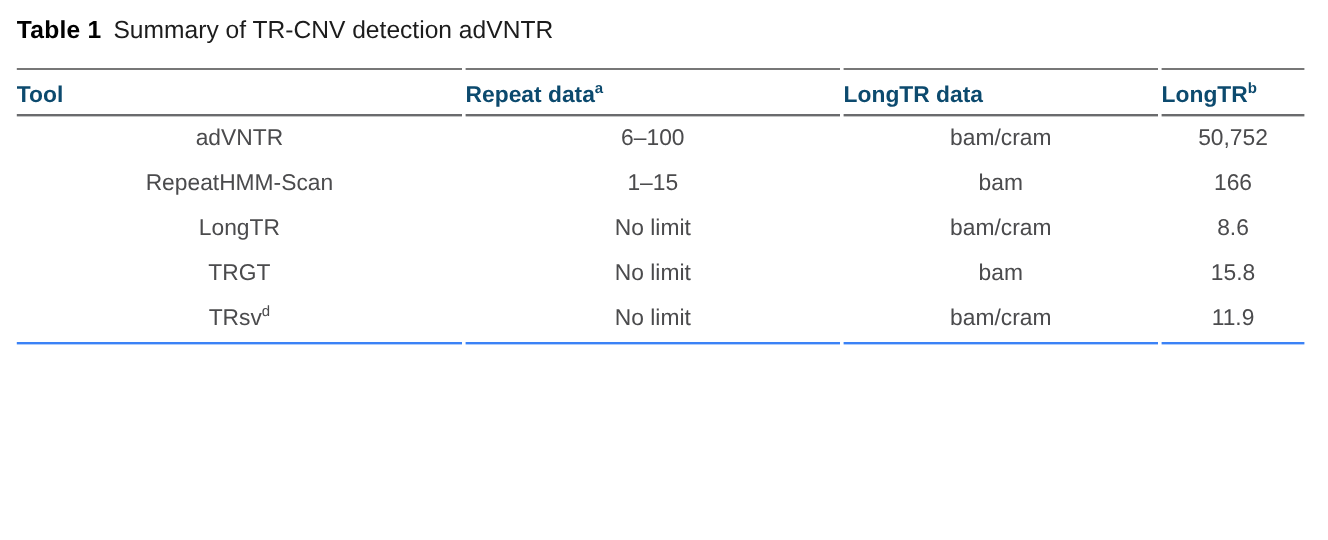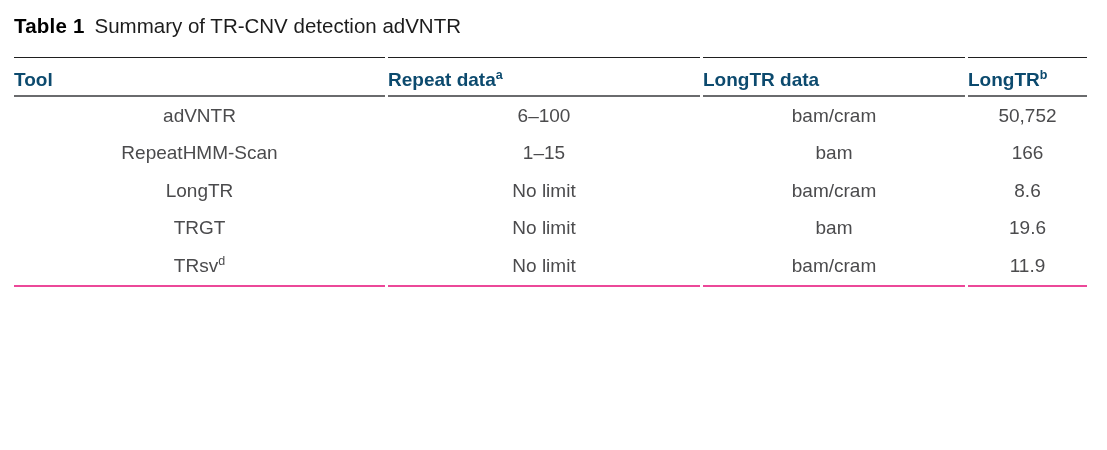--- a/index.html
+++ b/index.html
@@ -56,21 +56,21 @@
     text-align: center;
     font-size: 19px;
     font-weight: normal;
     color: #4b4b4d;
     line-height: 22px;
     padding: 7.5px 0 8px 0;
     white-space: nowrap;
     overflow: hidden;
   }
   tbody tr:last-child td {
-    border-bottom: 2px solid #ec4899;
+    border-bottom: 2px solid #3b82f6;
   }
   sup {
     font-size: 12.5px;
     line-height: 0;
   }
 </style>
 </head>
 <body>
 
 <div class="page">
@@ -110,21 +110,21 @@
         <tr>
     <td><span>LongTR</span><sup></sup></td>
     <td>No limit</td>
     <td><span>bam/cram</span><sup></sup></td>
     <td>8.6</td>
   </tr>
         <tr>
     <td><span>TRGT</span><sup></sup></td>
     <td>No limit</td>
     <td><span>bam</span><sup></sup></td>
-    <td>19.6</td>
+    <td>15.8</td>
   </tr>
         <tr>
     <td><span>TRsv</span><sup>d</sup></td>
     <td>No limit</td>
     <td><span>bam/cram</span><sup></sup></td>
     <td>11.9</td>
   </tr>
       </tbody>
   </table>
 

